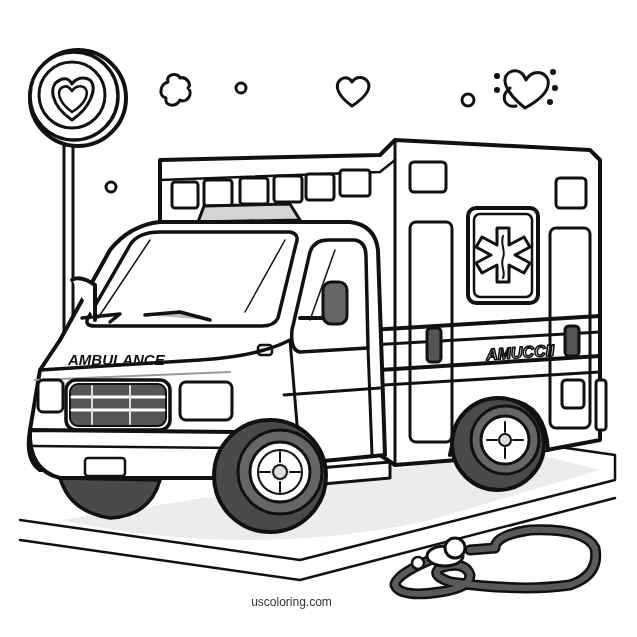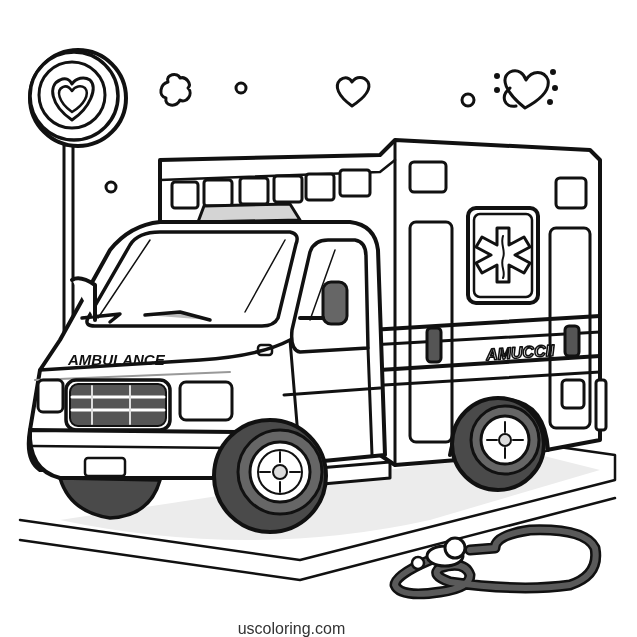--- a/index.html
+++ b/index.html
@@ -1,21 +1,21 @@
 <!DOCTYPE html>
 <html><head>
   <meta charset="utf-8">
   <style>
     html, body { margin: 0; padding: 0; background: #ffffff; }
     body { width: 637px; height: 637px; position: relative; overflow: hidden; }
     .scene { position: absolute; left: 0; top: 0; width: 637px; height: 637px; }
     .caption {
-      position: absolute; left: 0; width: 583px; top: 620px;
+      position: absolute; left: 0; width: 583px; top: 595px;
       text-align: center; font-family: "Liberation Sans", sans-serif;
-      font-size: 16px; color: #333333;
+      font-size: 12px; color: #333333;
     }
     .label-front {
       font-family: "Liberation Sans", sans-serif; font-weight: bold; font-style: italic;
     }
   </style>
 </head>
 <body>
 
 <svg class="scene" viewBox="0 0 637 637" xmlns="http://www.w3.org/2000/svg">
   <g stroke="#111" stroke-linecap="round" stroke-linejoin="round" fill="none">

